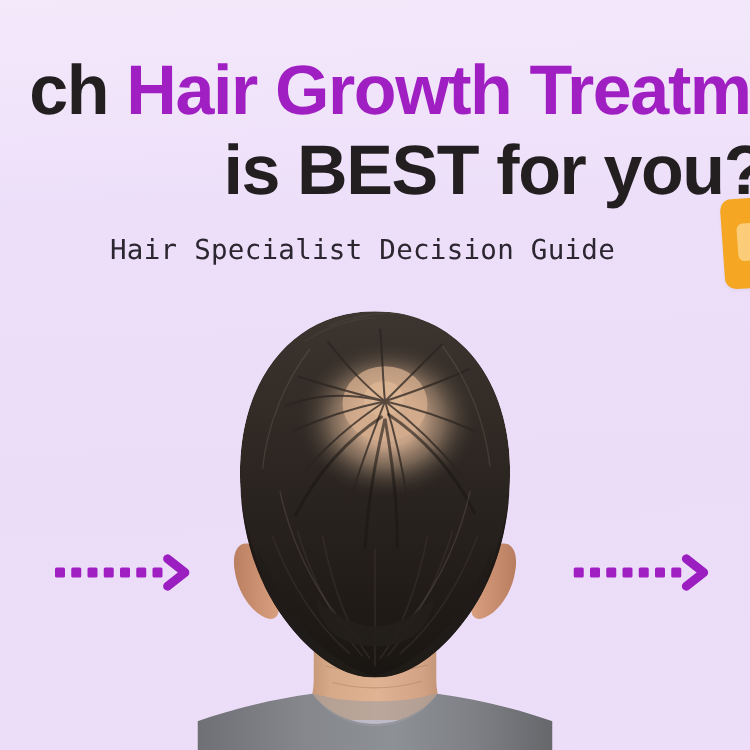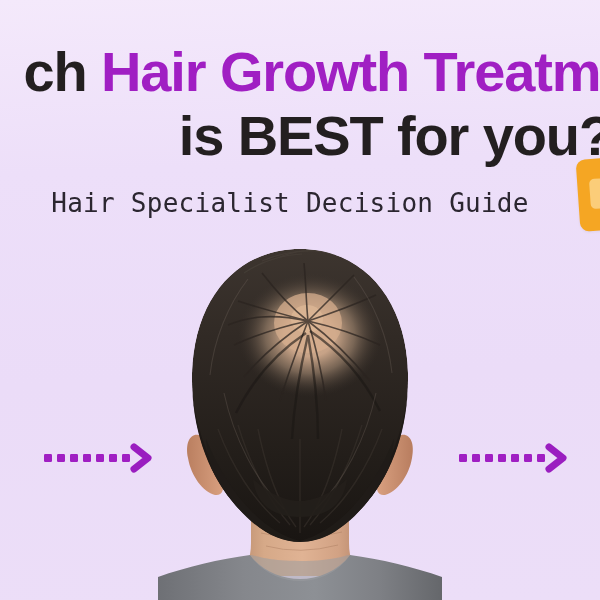--- a/index.html
+++ b/index.html
@@ -51,21 +51,21 @@
   }
 
   
   #subtitle {
     position: absolute;
     top: 188px;
     left: 0;
     width: 580px;
     text-align: center;
     font-family: "DejaVu Sans Mono", "Liberation Mono", monospace;
-    font-size: 26px;
+    font-size: 22px;
     font-weight: 400;
     letter-spacing: 0.01em;
     color: #2b2630;
     white-space: nowrap;
   }
 
   
   #orange-badge {
     position: absolute;
     left: 578px;

